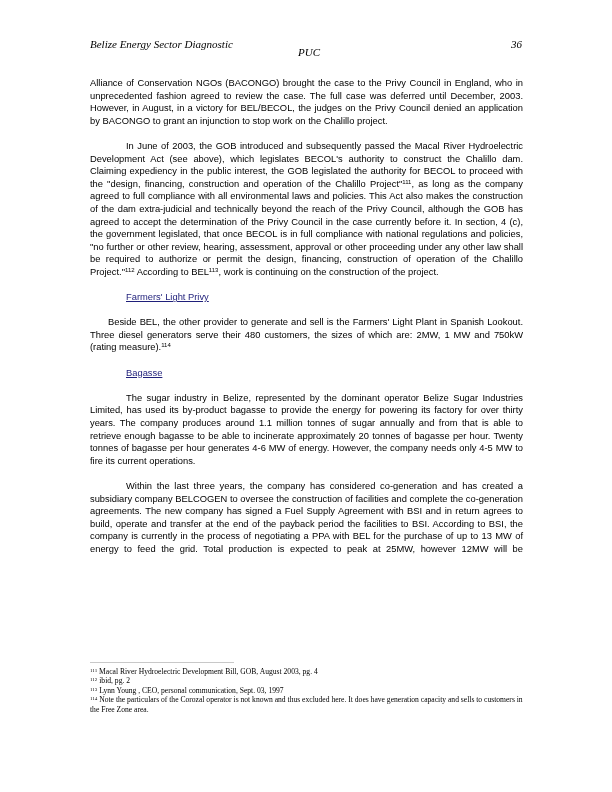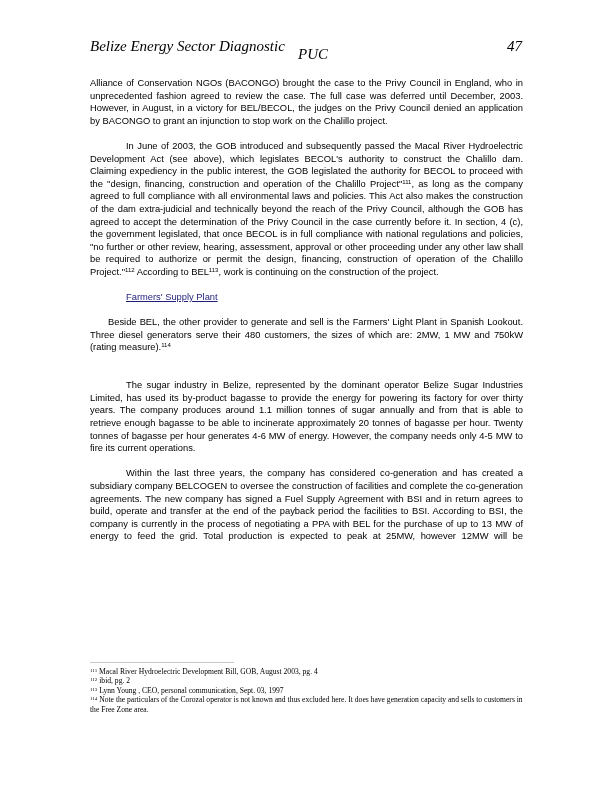--- a/index.html
+++ b/index.html
@@ -1,18 +1,18 @@
 <!DOCTYPE html>
 <html><head>
 <meta charset="utf-8">
 <style>
   html, body { margin: 0; padding: 0; background: #ffffff; }
   body { width: 612px; height: 792px; position: relative; overflow: hidden; color: #000; }
   .header { position: absolute; top: 38px; left: 90px; right: 90px; height: 14px;
-    font-family: "Liberation Serif", serif; font-style: italic; font-size: 15px; }
+    font-family: "Liberation Serif", serif; font-style: italic; font-size: 11px; }
   .header .left { position: absolute; left: 0; top: 0; }
   .header .center { position: absolute; left: 208px; top: 8px; }
   .header .right { position: absolute; right: 0; top: 0; }
   .body { position: absolute; left: 90px; width: 433px; top: 77px;
     font-family: "Liberation Sans", sans-serif; font-size: 9.35px; line-height: 12.6px; }
   p { margin: 0; text-align: justify; }
   .indent-lg { text-indent: 36px; }
   .indent-sm { text-indent: 18px; }
   .gap { height: 12.6px; }
   .heading { color: #1f1f7a; text-decoration: underline; padding-left: 36px; }
@@ -21,32 +21,33 @@
   .footnotes { position: absolute; left: 90px; width: 433px; top: 667px;
     font-family: "Liberation Serif", serif; font-size: 7.6px; line-height: 9.4px; }
   .footnotes sup { font-size: 5px; vertical-align: 2.5px; }
 </style>
 </head>
 <body>
 
 <div class="header">
   <span class="left">Belize Energy Sector Diagnostic</span>
   <span class="center">PUC</span>
-  <span class="right">47</span>
+  <span class="right">36</span>
 </div>
 
 <div class="body">
   <p>Alliance of Conservation NGOs (BACONGO) brought the case to the Privy Council in England, who in unprecedented fashion agreed to review the case. The full case was deferred until December, 2003. However, in August, in a victory for BEL/BECOL, the judges on the Privy Council denied an application by BACONGO to grant an injunction to stop work on the Chalillo project.</p>
   <div class="gap"></div>
   <p class="indent-lg"><span>In June of 2003, the GOB introduced and subsequently passed the Macal River Hydroelectric Development Act (see above), which legislates BECOL's authority to construct the Chalillo dam.  Claiming expediency in the public interest, the GOB legislated the authority for BECOL to proceed with the "design, financing, construction and operation of the Chalillo Project"</span><sup>111</sup><span>, as long as the company agreed to full compliance with all environmental laws and policies. This Act also makes the construction of the dam extra-judicial and technically beyond the reach of the Privy Council, although the GOB has agreed to accept the determination of the Privy Council in the case currently before it.  In section, 4 (c), the government legislated, that once BECOL is in full compliance with national regulations and policies, "no further or other review, hearing, assessment, approval or other proceeding under any other law shall be required to authorize or permit the design, financing, construction of operation of the Chalillo Project."</span><sup>112</sup><span>  According to BEL</span><sup>113</sup><span>, work is continuing on the construction of the project.</span></p>
   <div class="gap"></div>
-  <p class="heading">Farmers' Supply Plant</p>
+  <p class="heading">Farmers' Light Privy</p>
   <div class="gap"></div>
   <p class="indent-sm"><span>Beside BEL, the other provider to generate and sell is the Farmers' Light Plant in Spanish Lookout.  Three diesel generators serve their 480 customers, the sizes of which are: 2MW, 1 MW and 750kW (rating measure).</span><sup>114</sup></p>
   <div class="gap"></div>
+  <p class="heading">Bagasse</p>
   <div class="gap"></div>
   <p class="indent-lg">The sugar industry in Belize, represented by the dominant operator Belize Sugar Industries Limited, has used its by-product bagasse to provide the energy for powering its factory for over thirty years. The company produces around 1.1 million tonnes of sugar annually and from that is able to retrieve enough bagasse to be able to incinerate approximately 20 tonnes of bagasse per hour. Twenty tonnes of bagasse per hour generates 4-6 MW of energy. However, the company needs only 4-5 MW to fire its current operations.</p>
   <div class="gap"></div>
   <p class="indent-lg" style="text-align-last: justify;">Within the last three years, the company has considered co-generation and has created a subsidiary company BELCOGEN to oversee the construction of facilities and complete the co-generation agreements.  The new company has signed a Fuel Supply Agreement with BSI and in return agrees to build, operate and transfer at the end of the payback period the facilities to BSI.  According to BSI, the company is currently in the process of negotiating a PPA with BEL for the purchase of up to 13 MW of energy to feed the grid. Total production is expected to peak at 25MW, however 12MW will be</p>
 </div>
 
 <div class="fn-rule"></div>
 
 <div class="footnotes">
   <div><sup>111</sup><span> Macal River Hydroelectric Development Bill, GOB, August 2003, pg. 4</span></div>

